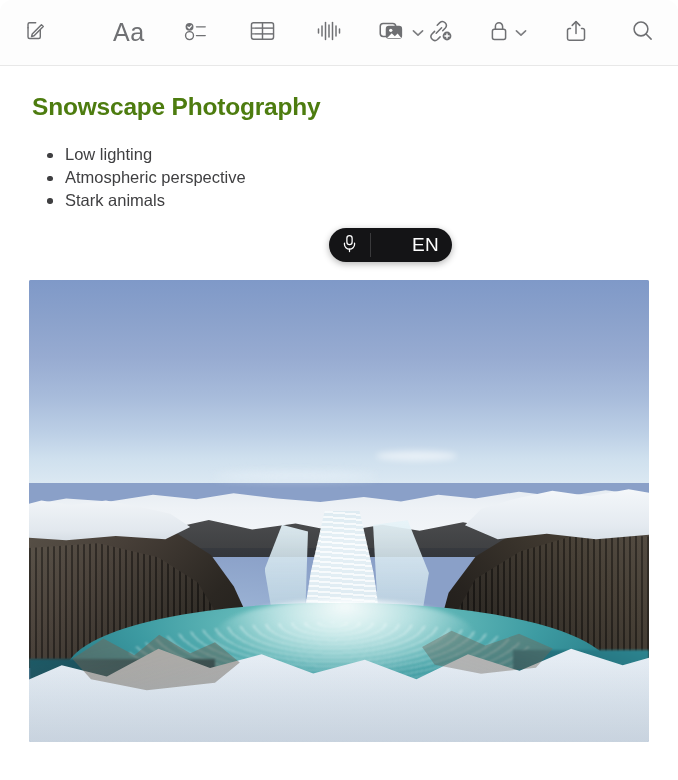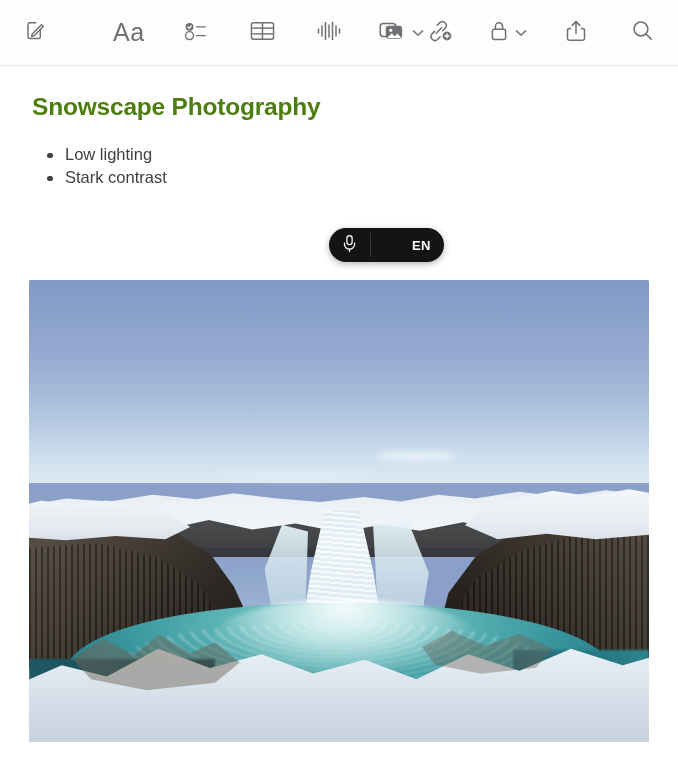--- a/index.html
+++ b/index.html
@@ -132,22 +132,22 @@
     justify-content: center;
     padding: 0 13px;
     color: #ffffff;
   }
   .pill-divider {
     width: 1px;
     background: #3a3a3c;
     margin: 5px 0;
   }
   .pill-lang {
-    font-size: 13px;
-    font-weight: bold;
+    font-size: 19px;
+    font-weight: normal;
     letter-spacing: 0.4px;
     color: #ffffff;
     padding-left: 28px;
   }
 
   
   .photo-wrap {
     position: absolute;
     left: 29px;
     top: 280px;
@@ -500,21 +500,22 @@
     </div>
 
   </div>
 
   <div class="note-body">
 
     <div class="note-title">Snowscape Photography</div>
 
     <ul class="bullet-list">
       <li>Low lighting</li>
-      <li>Stark contrast</li>
+      <li>Atmospheric perspective</li>
+      <li>Stark animals</li>
     </ul>
 
   </div>
 
   <div class="dictation-pill">
     <div class="pill-seg">
       <span>
         <svg width="15" height="19" viewBox="0 0 16 20" fill="none" stroke="#ffffff" stroke-width="1.35" stroke-linecap="round">
           <rect x="5.2" y="1.5" width="5.6" height="9.6" rx="2.8"></rect>
           <path d="M2.6 9.6v1.1a5.4 5.4 0 0 0 10.8 0V9.6"></path>

